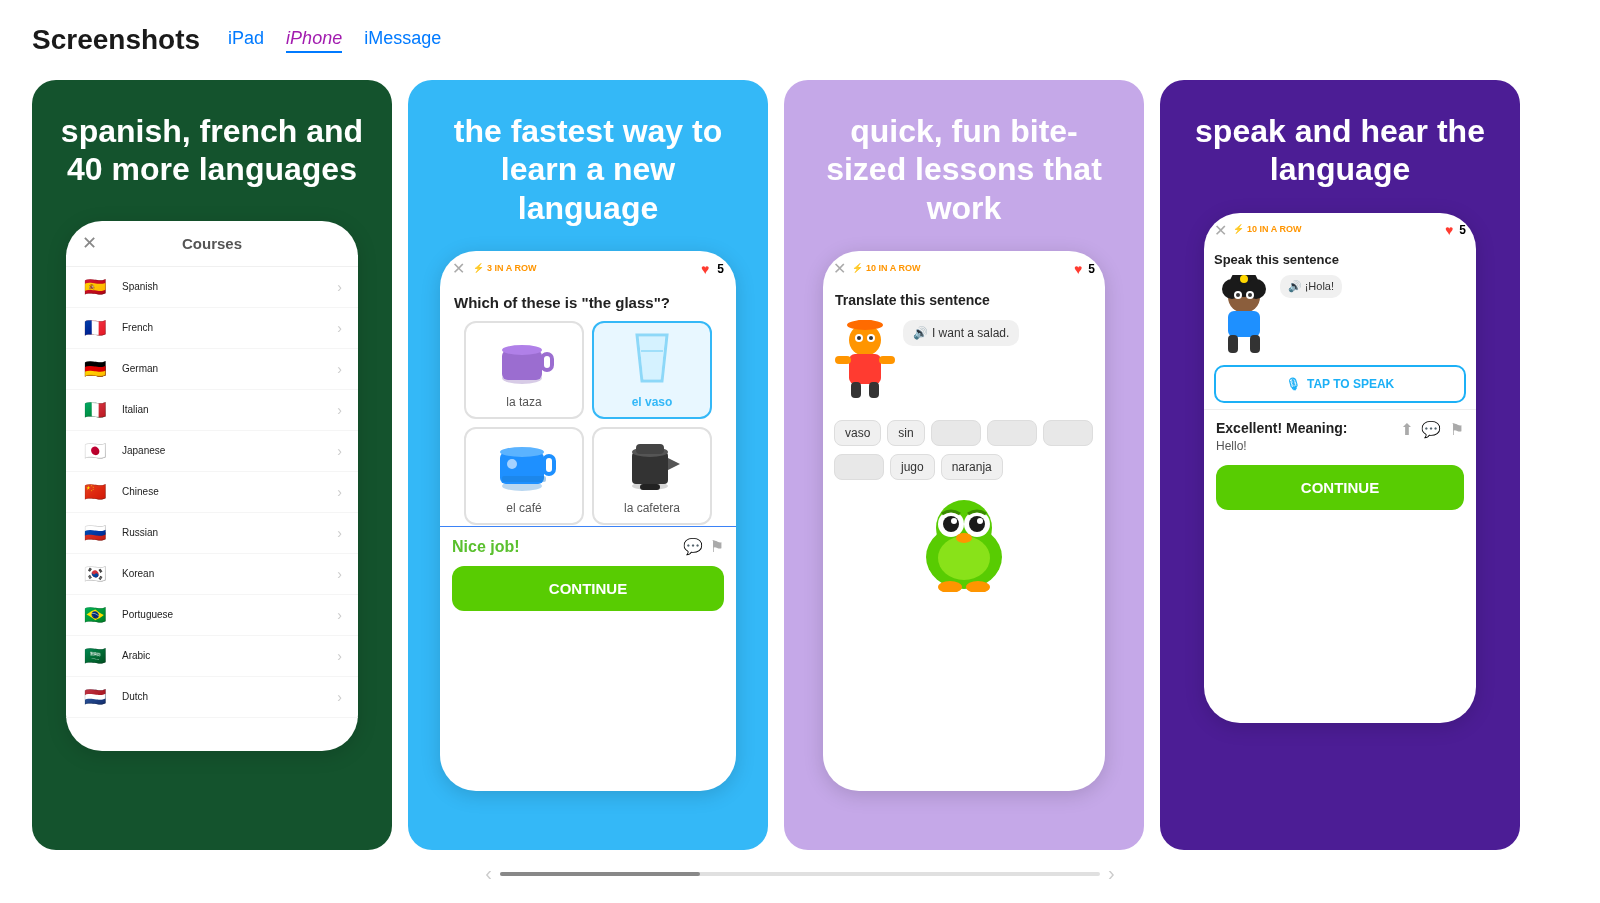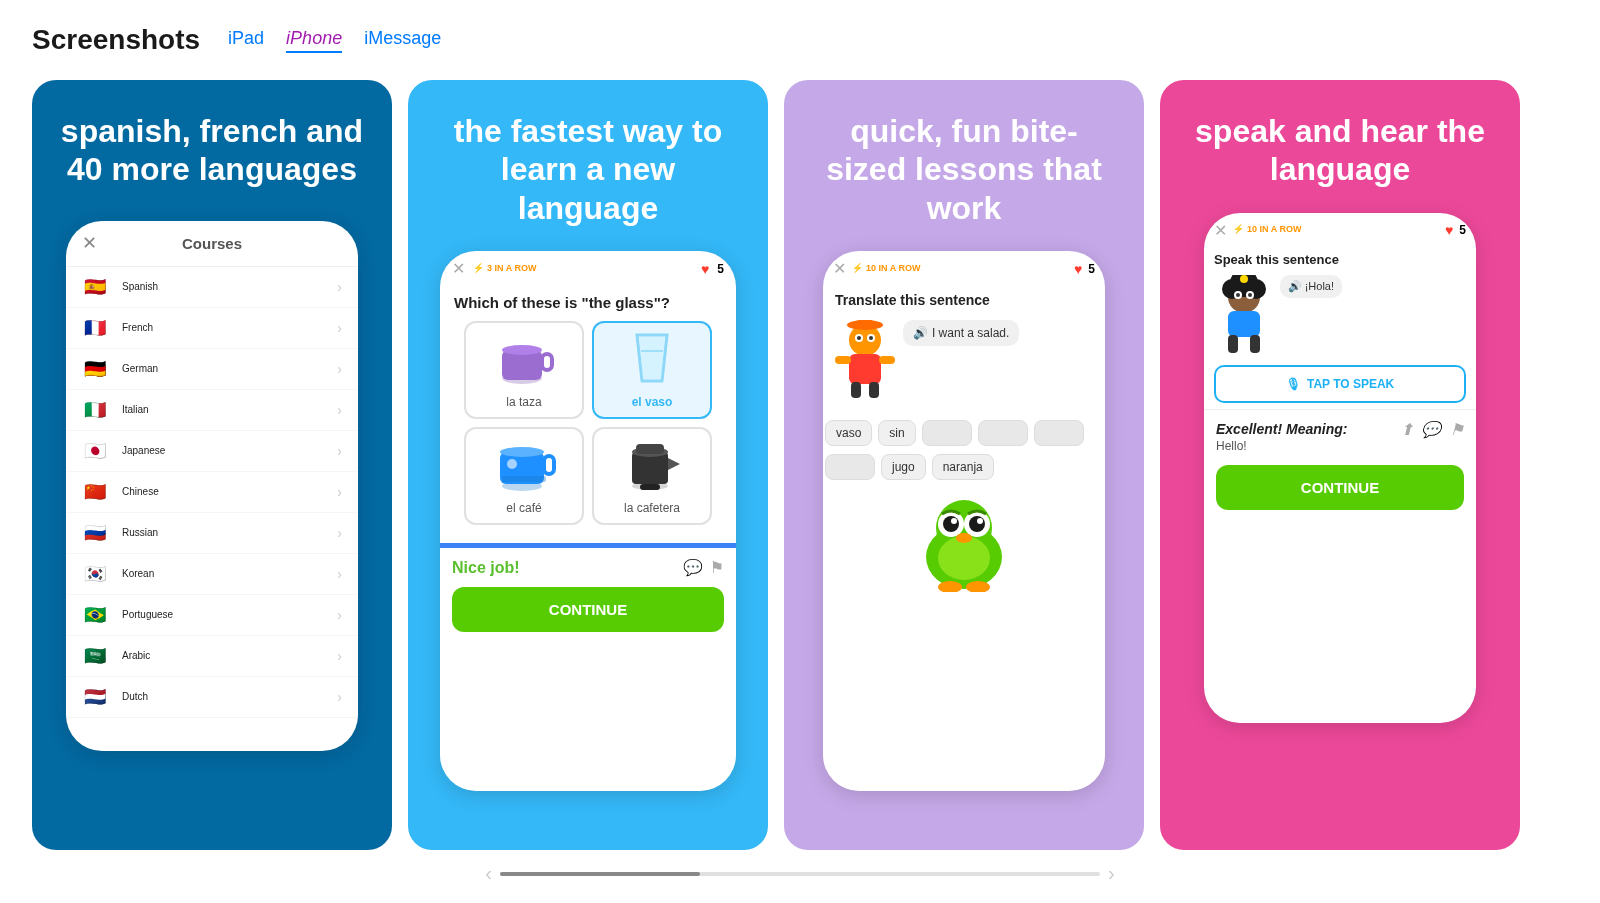--- a/index.html
+++ b/index.html
@@ -56,24 +56,24 @@
     .screenshot-card {
       border-radius: 24px;
       overflow: hidden;
       flex: 0 0 360px;
       height: 770px;
       display: flex;
       flex-direction: column;
       position: relative;
     }
 
-    .card-1 { background: #0369a1; }
+    .card-1 { background: #14532d; }
     .card-2 { background: #34B8F7; }
     .card-3 { background: #C5A8E8; }
-    .card-4 { background: #ec4899; }
+    .card-4 { background: #4c1d95; }
 
     .card-headline {
       font-size: 32px;
       font-weight: 800;
       color: #fff;
       text-align: center;
       padding: 32px 28px 24px;
       line-height: 1.2;
     }
 
@@ -302,21 +302,21 @@
       font-size: 12px;
       color: #333;
       display: flex;
       align-items: center;
       gap: 4px;
     }
     .word-options-row {
       display: flex;
       flex-wrap: wrap;
       gap: 6px;
-      padding: 4px 2px;
+      padding: 4px 11px;
     }
     .word-chip {
       background: #f0f0f0;
       border-radius: 8px;
       padding: 5px 10px;
       font-size: 12px;
       color: #333;
       border: 1px solid #ddd;
     }
     .word-chip.blank {
@@ -562,21 +562,21 @@
               <ellipse cx="28" cy="14" rx="18" ry="5" fill="#555"></ellipse>
               <polygon points="46,20 58,26 46,32" fill="#555"></polygon>
               <rect x="14" y="6" width="28" height="10" rx="4" fill="#444"></rect>
               <rect x="18" y="46" width="20" height="6" rx="3" fill="#222"></rect>
             </svg>
           </div>
           <span class="quiz-option-label">la cafetera</span>
         </div>
       </div>
 
-      <div class="bottom-feedback" style="padding:10px 12px;display:flex;align-items:center;justify-content:space-between;margin-top:18px;border-top:5px solid #3b82f6;">
+      <div class="bottom-feedback" style="padding:10px 12px;display:flex;align-items:center;justify-content:space-between;margin-top:1px;border-top:1px solid #3b82f6;">
         <span class="nice-job">Nice job!</span>
         <div class="feedback-icons">
           <span>💬</span>
           <span>⚑</span>
         </div>
       </div>
       <div style="padding:0 12px 12px;">
         <button class="continue-btn">CONTINUE</button>
       </div>
     </div>
@@ -712,21 +712,21 @@
       </div>
 
       <div class="tap-to-speak">
         <span>🎙</span>
         <span>TAP TO SPEAK</span>
       </div>
 
       <div style="flex:1;"></div>
 
       <div class="excellent-bar">
-        <div style="display:flex;align-items:center;justify-content:space-between;font-style:italic;">
+        <div style="display:flex;justify-content:space-between;">
           <span class="excellent-title">Excellent! Meaning:</span>
           <div style="display:flex;gap:8px;color:#aaa;font-size:16px;">
             <span>⬆</span>
             <span>💬</span>
             <span>⚑</span>
           </div>
         </div>
         <div class="excellent-subtitle">Hello!</div>
       </div>
       <div style="padding:8px 12px 12px;">

